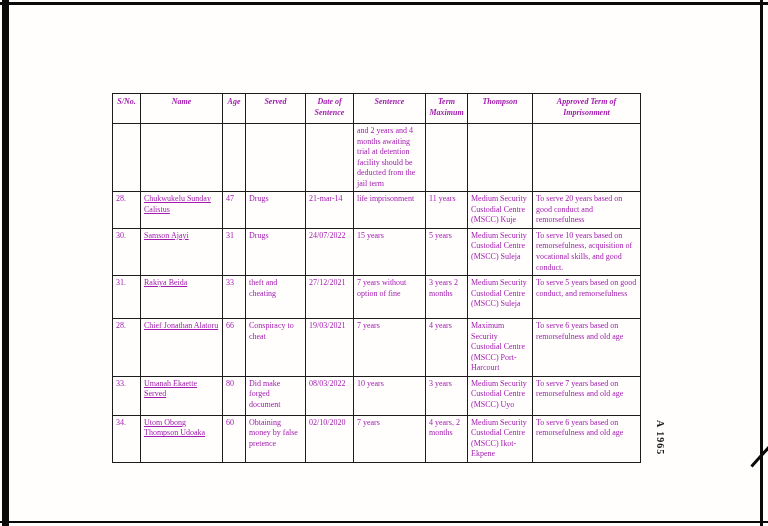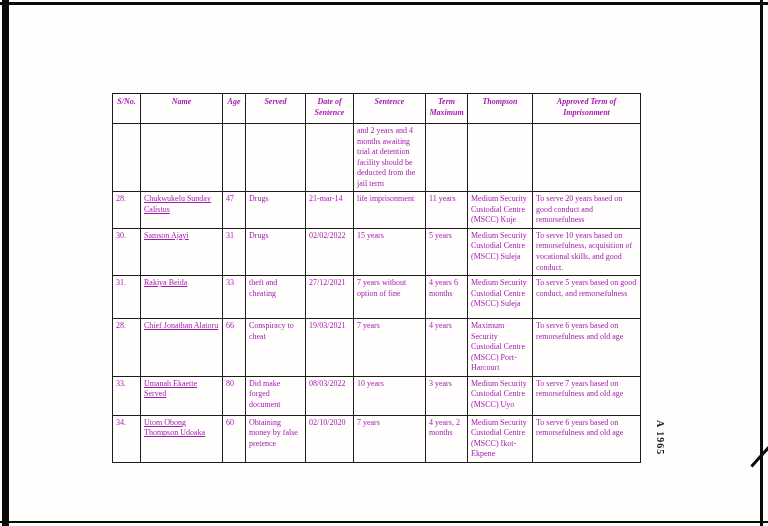--- a/index.html
+++ b/index.html
@@ -138,34 +138,34 @@
       <td class="c-sentence">life imprisonment</td>
       <td class="c-term">11 years</td>
       <td class="c-loc">Medium Security Custodial Centre (MSCC) Kuje</td>
       <td class="c-appr">To serve 20 years based on good conduct and remorsefulness</td>
     </tr>
         <tr>
       <td class="c-sno">30.</td>
       <td class="c-name">Samson Ajayi</td>
       <td class="c-age">31</td>
       <td class="c-offence">Drugs</td>
-      <td class="c-date">02/02/2022</td>
+      <td class="c-date">24/07/2022</td>
       <td class="c-sentence">15 years</td>
       <td class="c-term">5 years</td>
       <td class="c-loc">Medium Security Custodial Centre (MSCC) Suleja</td>
       <td class="c-appr">To serve 10 years based on remorsefulness, acquisition of vocational skills, and good conduct.</td>
     </tr>
         <tr>
       <td class="c-sno">31.</td>
       <td class="c-name">Rakiya Beida</td>
       <td class="c-age">33</td>
       <td class="c-offence">theft and cheating</td>
       <td class="c-date">27/12/2021</td>
       <td class="c-sentence">7 years without option of fine</td>
-      <td class="c-term">4 years 6 months</td>
+      <td class="c-term">3 years 2 months</td>
       <td class="c-loc">Medium Security Custodial Centre (MSCC) Suleja</td>
       <td class="c-appr">To serve 5 years based on good conduct, and remorsefulness</td>
     </tr>
         <tr>
       <td class="c-sno">28.</td>
       <td class="c-name">Chief Jonathan Alatoru</td>
       <td class="c-age">66</td>
       <td class="c-offence">Conspiracy to cheat</td>
       <td class="c-date">19/03/2021</td>
       <td class="c-sentence">7 years</td>

